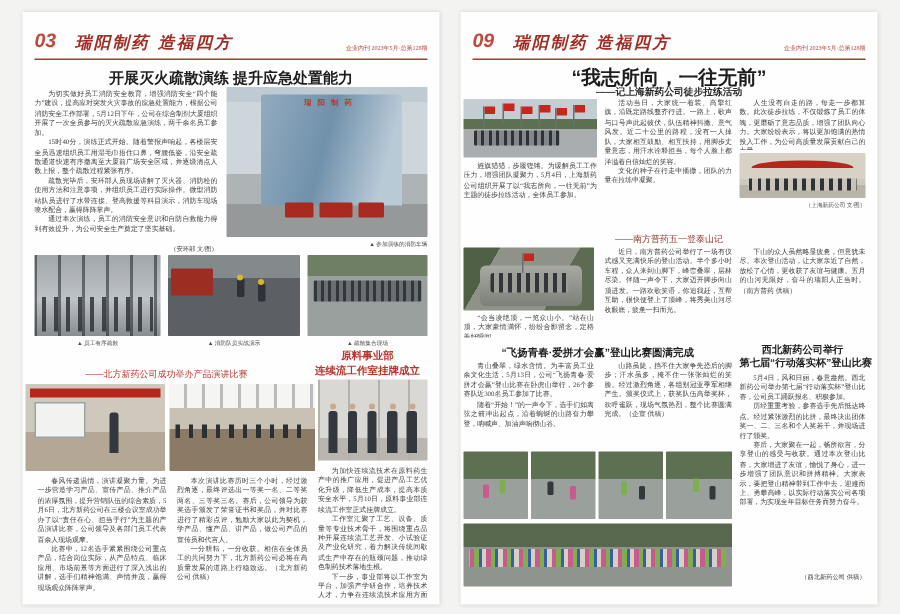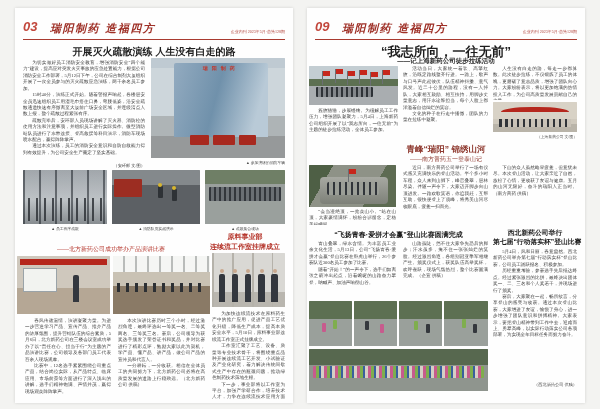--- a/index.html
+++ b/index.html
@@ -106,21 +106,21 @@
 
 <div class="canvas">
 
   <div class="page" id="pageL">
     <div class="hdr">
       <span class="pageno">03</span>
       <span class="masthead">瑞阳制药 造福四方</span>
       <span class="issue">企业内刊 2023年5月·总第128期</span>
     </div>
 
-    <div class="h1" style="left:8px;right:8px;top:37px;font-size:10px;">开展灭火疏散演练 人生没有白走的路</div>
+    <div class="h1" style="left:8px;right:8px;top:37px;font-size:10px;">开展灭火疏散演练 提升应急处置能力</div>
 
     <div class="col" style="left:8px;top:52px;width:122px;height:102px;">
         <p class="para">为切实做好员工消防安全教育，增强消防安全“四个能力”建设，提高应对突发火灾事故的应急处置能力，根据公司消防安全工作部署，5月12日下午，公司在综合制剂大厦组织开展了一次全员参与的灭火疏散应急演练，两千余名员工参加。</p>
         <p class="para">15时40分，演练正式开始。随着警报声响起，各楼层安全员迅速组织员工用湿毛巾捂住口鼻，弯腰低姿，沿安全疏散通道快速有序撤离至大厦前广场安全区域，并逐级清点人数上报，整个疏散过程紧张有序。</p>
         <p class="para">疏散完毕后，安环部人员现场讲解了灭火器、消防栓的使用方法和注意事项，并组织员工进行实际操作。微型消防站队员进行了水带连接、登高救援等科目演示，消防车现场喷水配合，赢得阵阵掌声。</p>
         <p class="para">通过本次演练，员工的消防安全意识和自防自救能力得到有效提升，为公司安全生产奠定了坚实基础。</p>
       </div>
     <div class="attr" style="left:8px;top:155px;width:122px;">（安环部 文/图）</div>
 
     <div class="ph ph-building" style="left:136px;top:50px;width:134px;height:100px;">
@@ -201,21 +201,20 @@
     <div class="col" style="left:96px;top:58px;width:85px;height:78px;">
         <p class="para">活动当日，大家统一着装、高擎红旗，沿既定路线整齐行进。一路上，歌声与口号声此起彼伏，队伍精神抖擞、意气风发。近二十公里的路程，没有一人掉队，大家相互鼓励、相互扶持，用脚步丈量意志，用汗水诠释担当，每个人脸上都洋溢着自信灿烂的笑容。</p>
         <p class="para">文化的种子在行走中播撒，团队的力量在拉练中凝聚。</p>
       </div>
     <div class="col" style="left:186px;top:58px;width:84px;height:34px;">
         <p class="para">人生没有白走的路，每走一步都算数。此次徒步拉练，不仅锻炼了员工的体魄，更磨砺了意志品质，增强了团队向心力。大家纷纷表示，将以更加饱满的热情投入工作，为公司高质量发展贡献自己的力量。</p>
       </div>
     <div class="ph ph-arch" style="left:186px;top:94px;width:84px;height:30px;"></div>
     <div class="cap r" style="left:186px;top:126px;width:84px;">（上海新药公司 文/图）</div>
 
-    <div class="h1 maroon" style="left:8px;right:8px;top:136px;font-size:8.5px;">青峰“瑞阳”  锦绣山河</div>
     <div class="sub maroon" style="left:8px;right:8px;top:147px;font-size:6px;">——南方普药五一登泰山记</div>
 
     <div class="ph ph-mountain" style="left:2px;top:157px;width:87px;height:42px;">
       <div class="flag" style="left:46%;top:10%;"></div>
     </div>
     <div class="col" style="left:2px;top:201px;width:87px;height:16px;">
         <p class="para">“会当凌绝顶，一览众山小。”站在山顶，大家豪情满怀，纷纷合影留念，定格美好瞬间。</p>
       </div>
     <div class="col" style="left:96px;top:157px;width:85px;height:60px;">
         <p class="para">近日，南方普药公司举行了一场有仪式感又充满快乐的登山活动。半个多小时车程，众人来到山脚下，峰峦叠翠，层林尽染。伴随一声令下，大家迈开脚步向山顶进发。一路欢歌笑语，你追我赶，互帮互助，很快便登上了顶峰，将秀美山河尽收眼底，疲惫一扫而光。</p>

